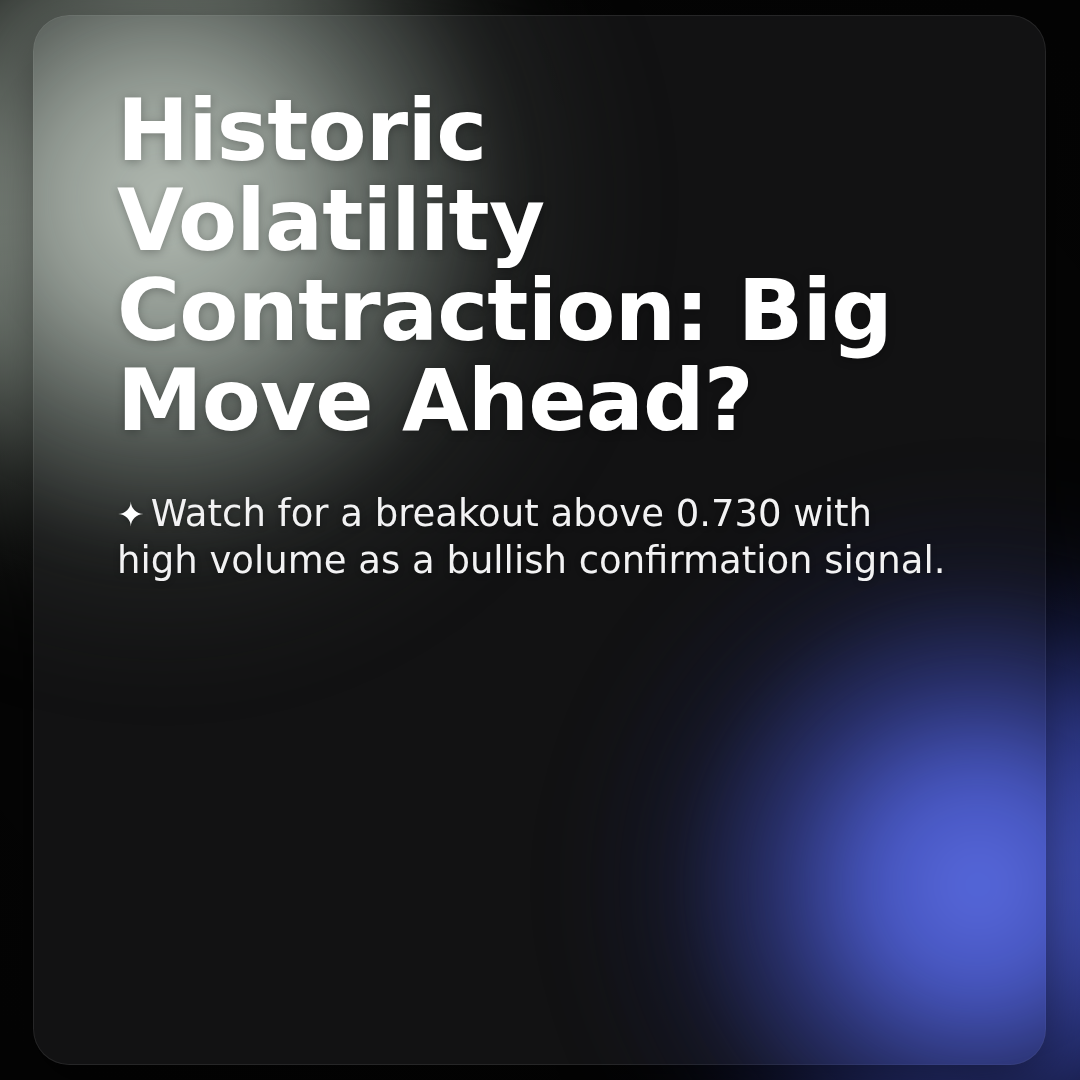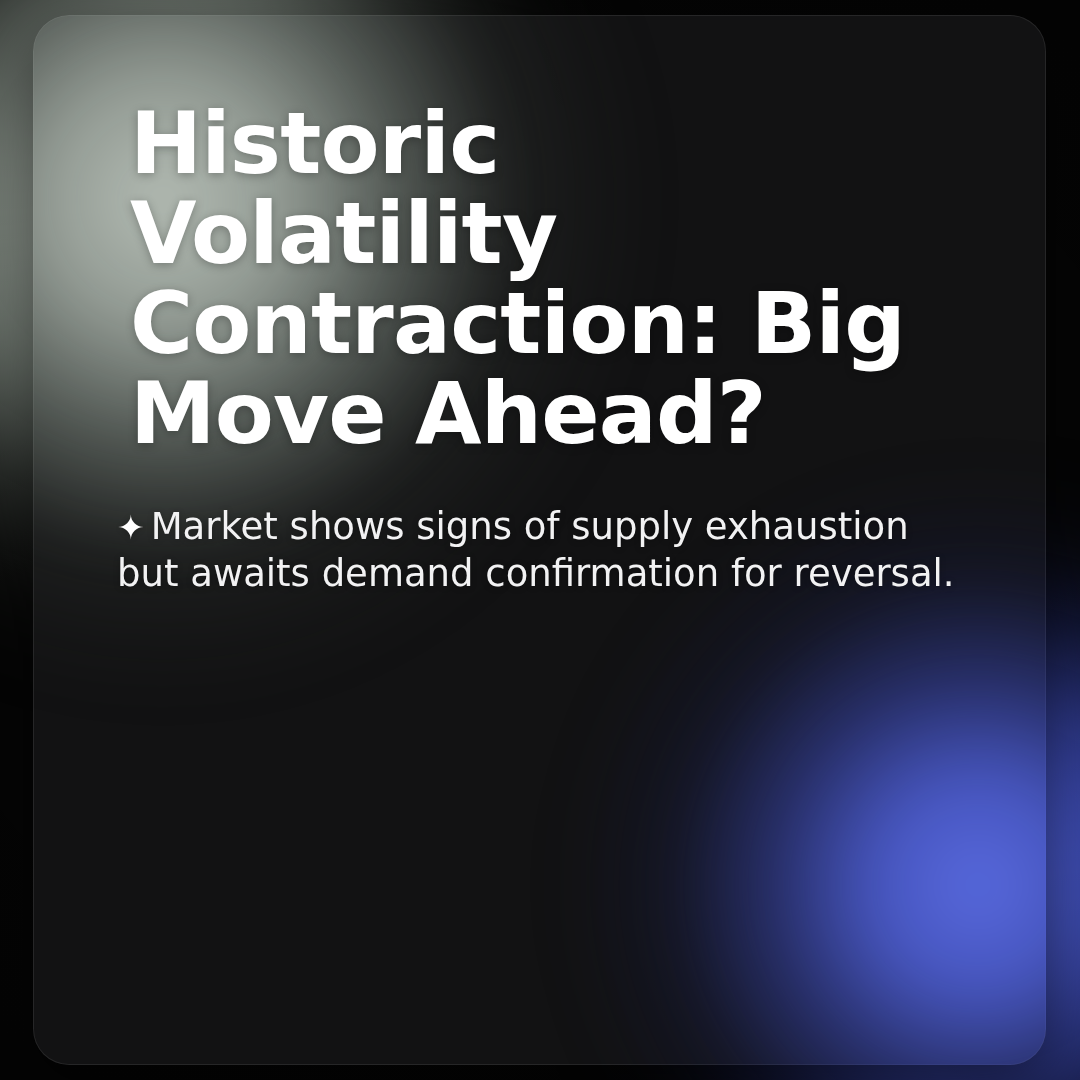--- a/index.html
+++ b/index.html
@@ -131,21 +131,21 @@
 
   
   #content {
     position: absolute;
     left: 84px;
     top: 70px;
     width: 856px;
   }
 
   #title {
-    margin: 13px;
+    margin: 0;
     font-size: 86px;
     line-height: 90px;
     font-weight: 700;
     letter-spacing: -0.8px;
     color: #ffffff;
     text-shadow: 0 2px 10px rgba(0,0,0,0.28);
     max-width: 800px;
   }
 
   #bullet-list {
@@ -187,22 +187,22 @@
 
     <div id="card-sheen-sage"></div>
     <div id="card-sheen-blue"></div>
 
     <div id="content">
 
       <h1 id="title">Historic Volatility Contraction: Big Move Ahead?</h1>
 
       <ul id="bullet-list">
 
-
-
-        <li class="bullet-item"><span class="bullet-star">✦</span><span>Market shows signs of supply exhaustion but awaits demand confirmation for reversal.</span></li>
+        <li class="bullet-item"><span class="bullet-star">✦</span><span>Watch for a breakout above 0.730 with high volume as a bullish confirmation signal.</span></li>
+
+
 
 
       </ul>
 
     </div>
   </div>
 </div>
 
 </body></html>

